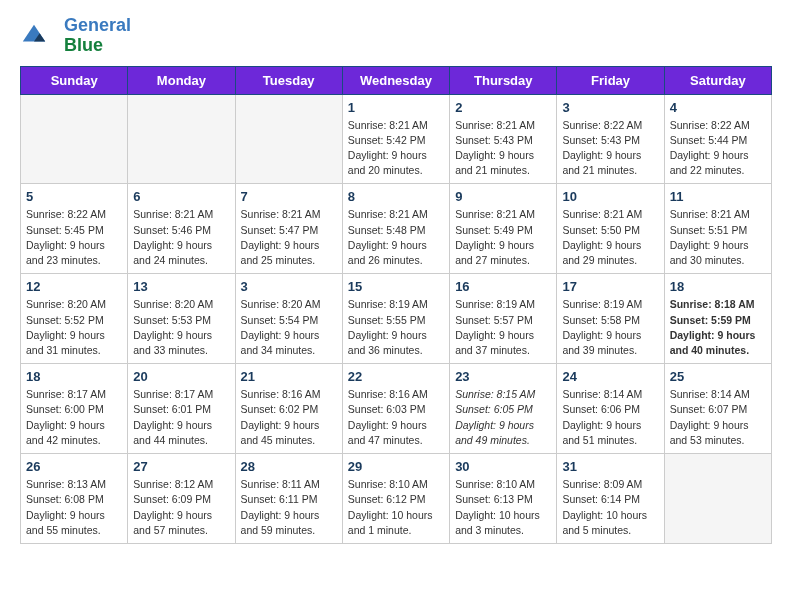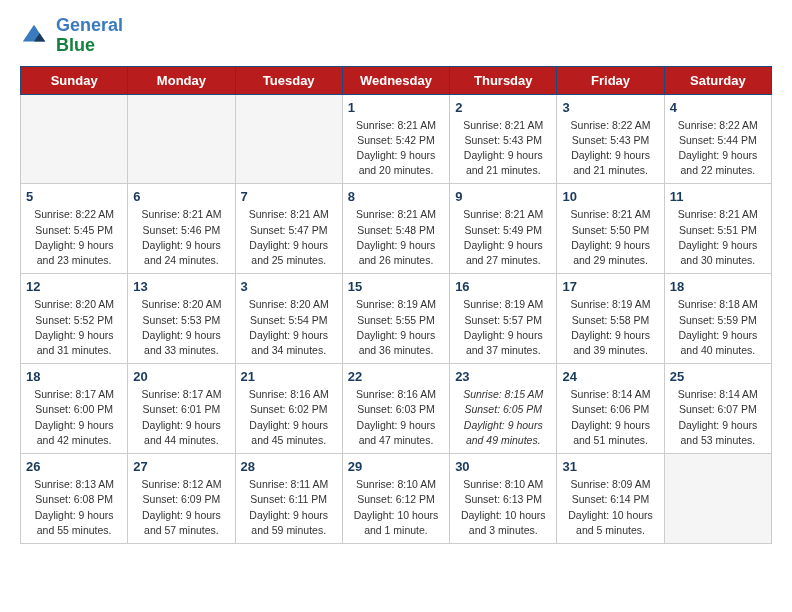--- a/index.html
+++ b/index.html
@@ -16,21 +16,21 @@
     }
     .header {
       display: flex;
       align-items: flex-start;
       justify-content: space-between;
       margin-bottom: 10px;
     }
     .logo {
       display: flex;
       align-items: center;
-      gap: 8px;
+      gap: 16px;
     }
     .logo-text {
       font-size: 18px;
       font-weight: bold;
       color: #1a3a5c;
       line-height: 1.1;
     }
     .logo-text span {
       color: #3a7abf;
     }
@@ -50,21 +50,21 @@
     .location {
       font-size: 14px;
       color: #444;
     }
     table {
       width: 100%;
       border-collapse: collapse;
       table-layout: fixed;
     }
     thead tr th {
-      background: #b91c1c;
+      background: #6d28d9;
       color: #fff;
       text-align: center;
       font-size: 13px;
       font-weight: bold;
       padding: 6px 10px;
       border: 1px solid #1a4a80;
     }
     tbody tr td {
       border: 1px solid #ccc;
       vertical-align: top;
@@ -84,21 +84,20 @@
       font-size: 13px;
       font-weight: bold;
       color: #1a3a5c;
       display: block;
       margin-bottom: 3px;
     }
     .day-info {
       font-size: 10.5px;
       color: #333;
       line-height: 1.45;
-      text-align: center;
     }
   </style>
 </head>
 <body>
 
 <div class="page">
   <div class="header">
     <div class="logo">
       <svg class="logo-icon" viewBox="0 0 40 40">
         <polygon points="20,4 36,28 4,28" fill="#3a7abf"></polygon>
@@ -250,21 +249,21 @@
           </td>
           <td>
             <span class="day-num">17</span>
             <div class="day-info" style="white-space: pre-line;">Sunrise: 8:19 AM
 Sunset: 5:58 PM
 Daylight: 9 hours
 and 39 minutes.</div>
           </td>
           <td>
             <span class="day-num">18</span>
-            <div class="day-info" style="white-space: pre-line;">Sunrise: 8:18 AM
+            <div class="day-info" style="white-space: pre-line; font-weight: bold;">Sunrise: 8:18 AM
 Sunset: 5:59 PM
 Daylight: 9 hours
 and 40 minutes.</div>
           </td>
         </tr>
         <tr>
           <td>
             <span class="day-num">18</span>
             <div class="day-info" style="white-space: pre-line;">Sunrise: 8:17 AM
 Sunset: 6:00 PM

